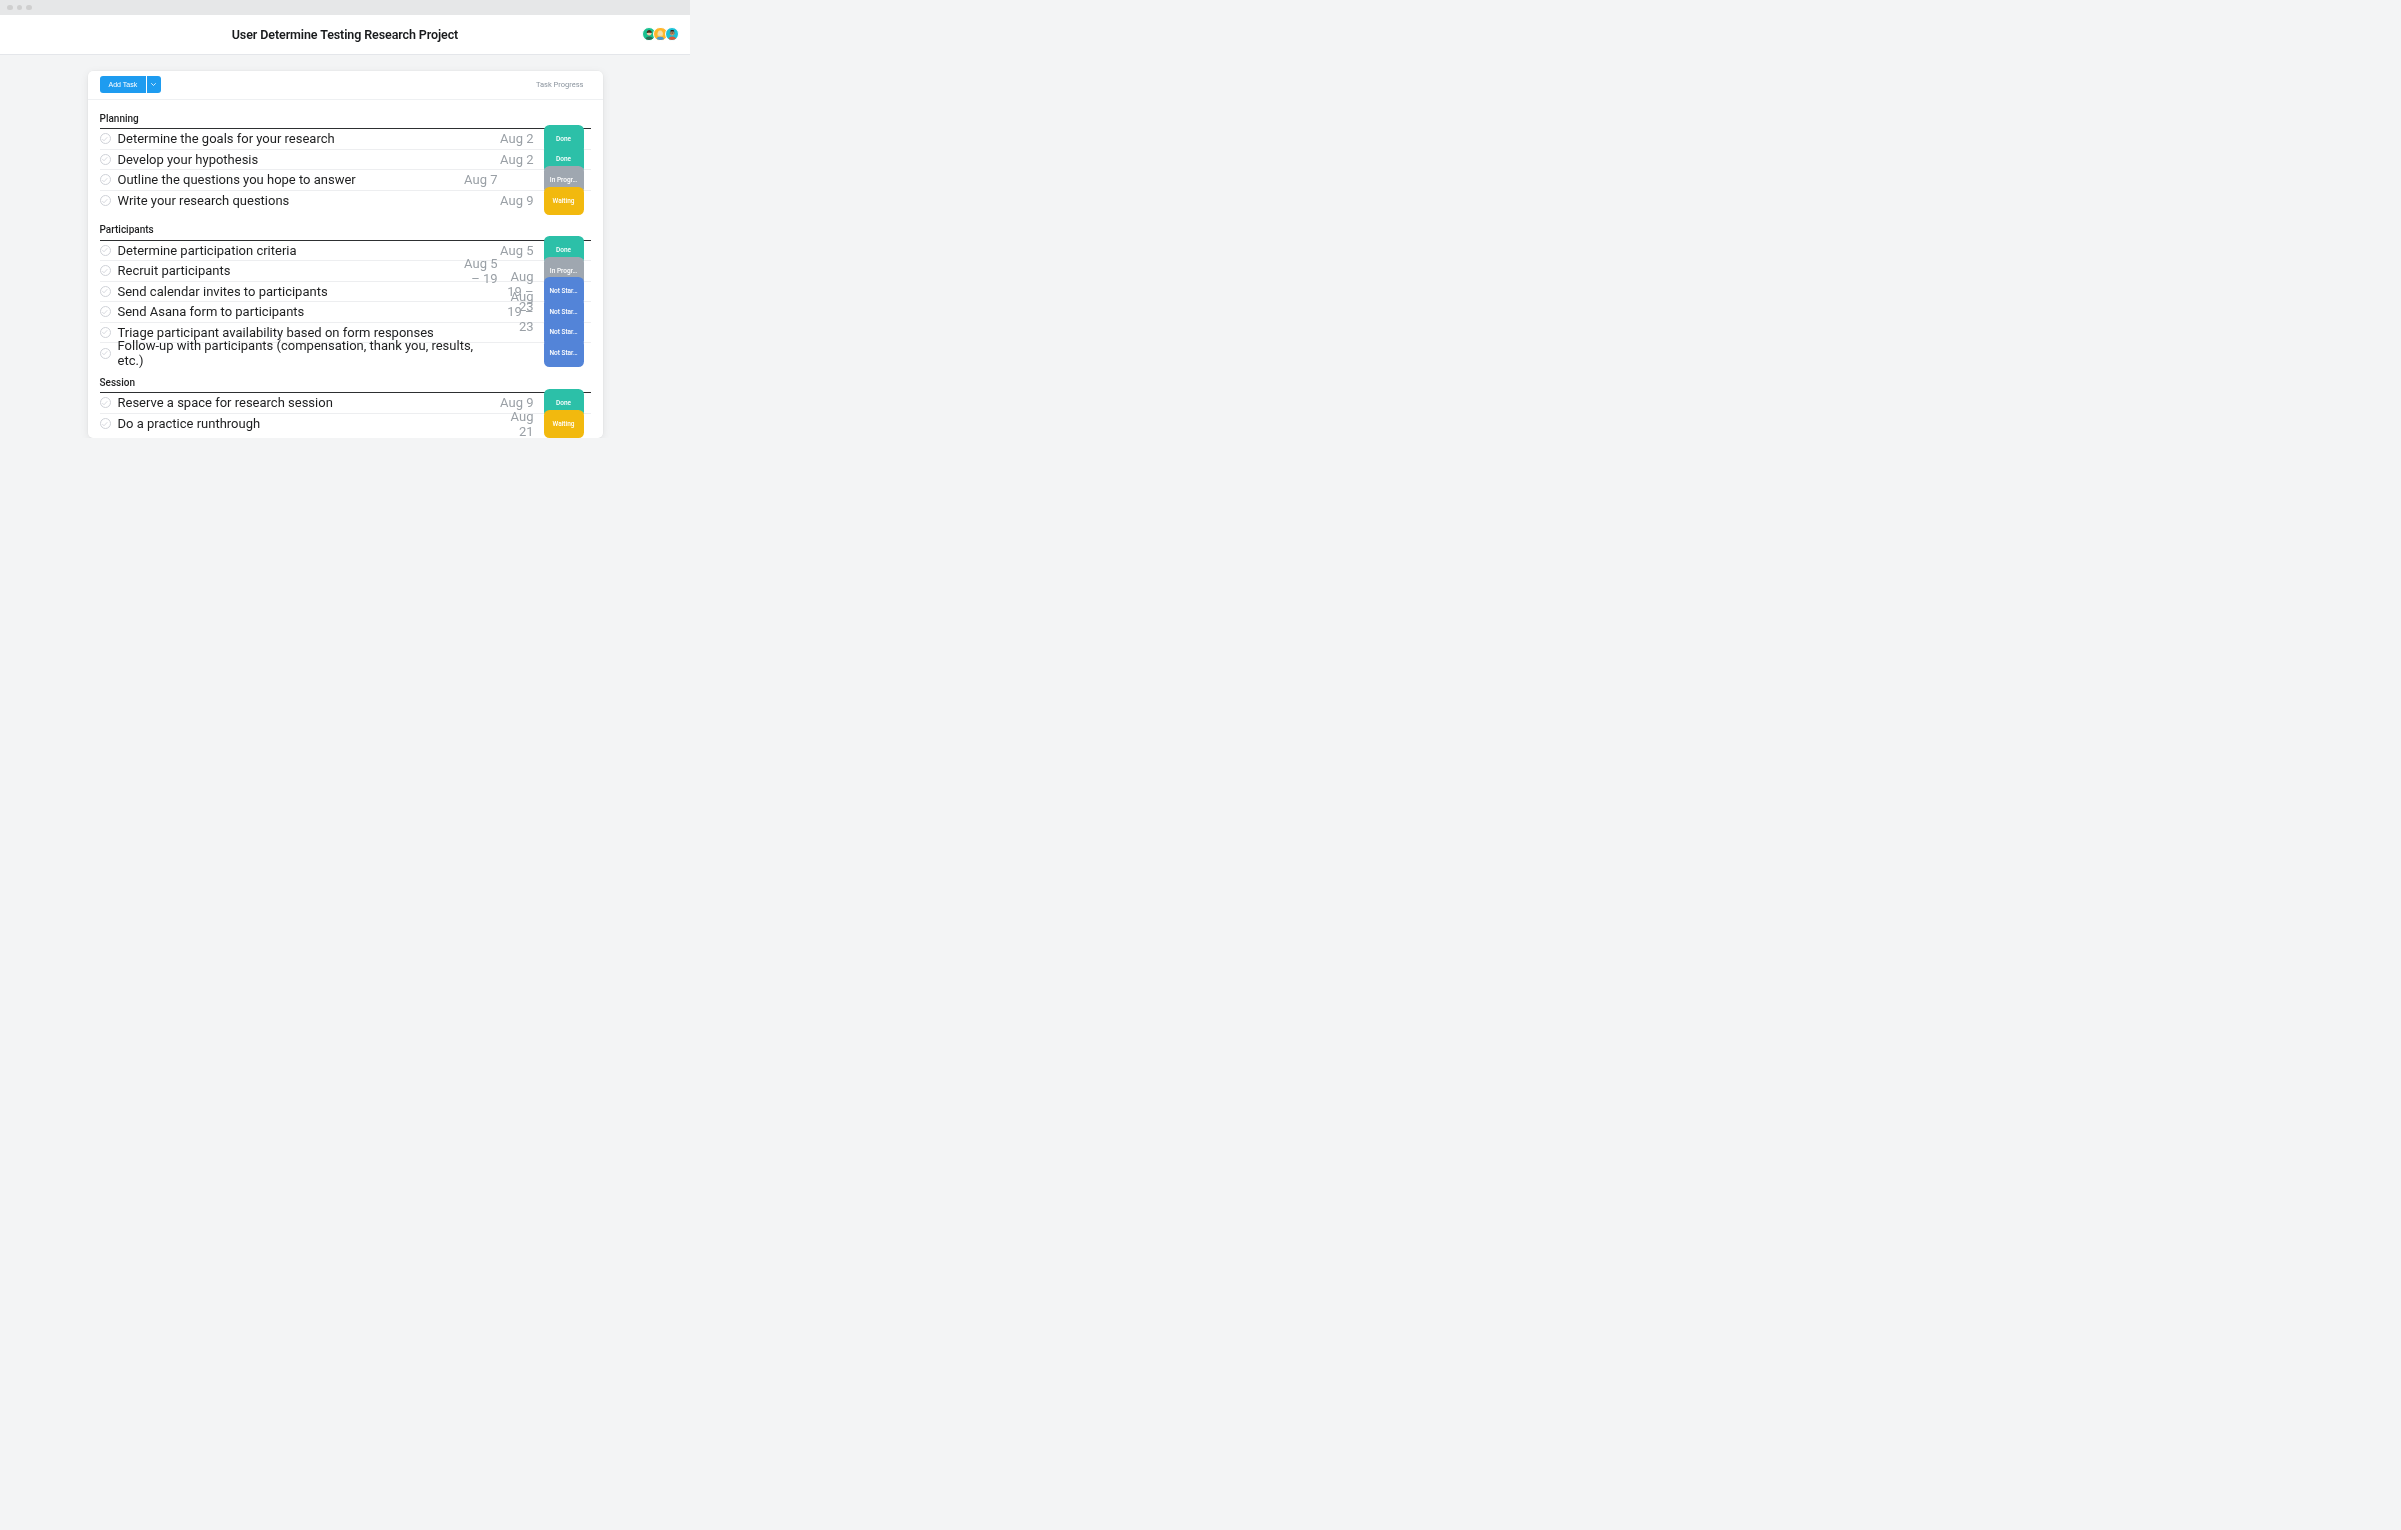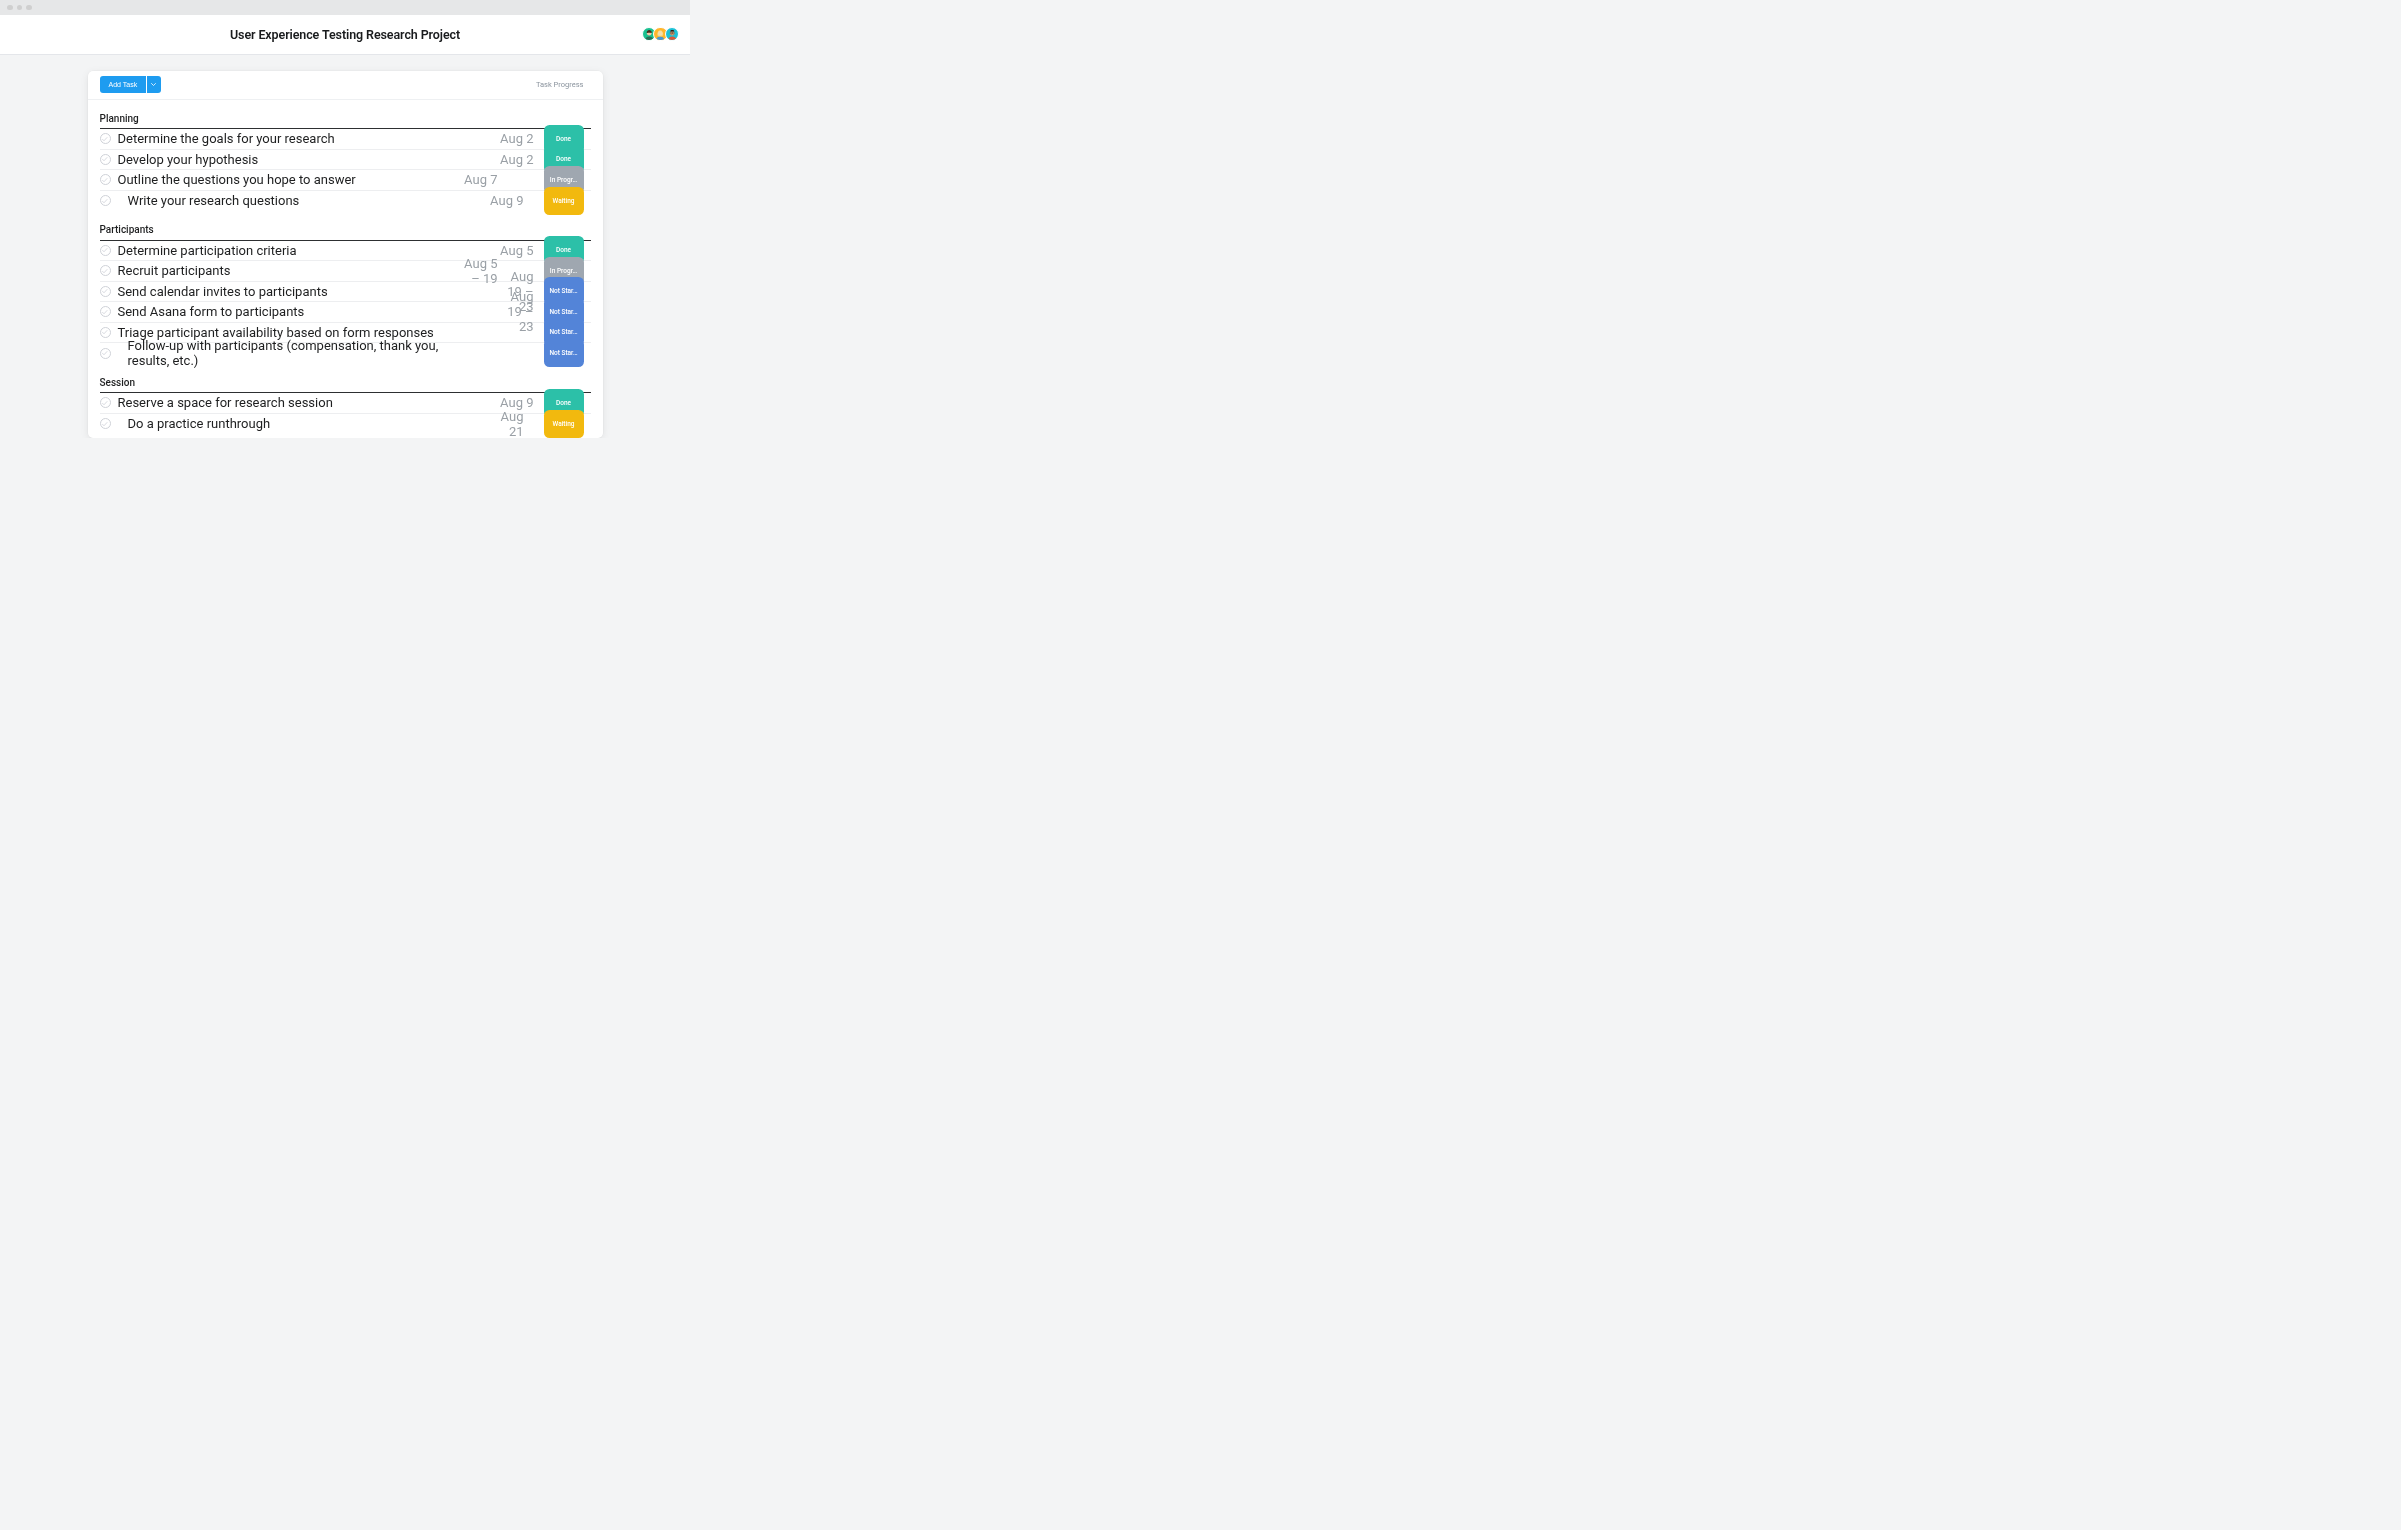--- a/index.html
+++ b/index.html
@@ -129,21 +129,21 @@
     }
 
     
     .task-row {
       display:flex;
       align-items:center;
       height:20.5px;
       border-bottom:0.5px solid #edeef0;
       padding:0 0 0 0;
     }
-    .task-row:last-child { border-bottom:none;gap:10px; }
+    .task-row:last-child { border-bottom:none; }
     .check {
       width:11px; height:11px;
       border:0.8px solid #cfd2d8;
       border-radius:50%;
       flex-shrink:0;
       display:flex;
       align-items:center;
       justify-content:center;
       margin-right:7px;
       cursor:pointer;
@@ -187,21 +187,21 @@
 </head>
 <body>
 
 <div class="titlebar">
   <div class="traffic-dot"></div>
   <div class="traffic-dot"></div>
   <div class="traffic-dot"></div>
 </div>
 
 <div class="header">
-  <div class="header-title">User Experience Testing Research Project</div>
+  <div class="header-title">User Determine Testing Research Project</div>
   <div class="avatars">
     <div class="avatar" style="background: rgb(24, 192, 143);">
       <svg width="15" height="15" viewBox="0 0 30 30">
           <circle cx="15" cy="12" r="5.5" fill="#f3c9a8"></circle>
           <path d="M5 30c0-7 5-10 10-10s10 3 10 10" fill="#2a6e55"></path>
           <path d="M9 10c0-3 3-6 6-6s6 3 6 6v2c0 0-2-1-6-1s-6 1-6 1z" fill="#4a2d1c"></path>
         </svg>
     </div>
     <div class="avatar" style="background: rgb(255, 182, 43);">
       <svg width="15" height="15" viewBox="0 0 30 30">

